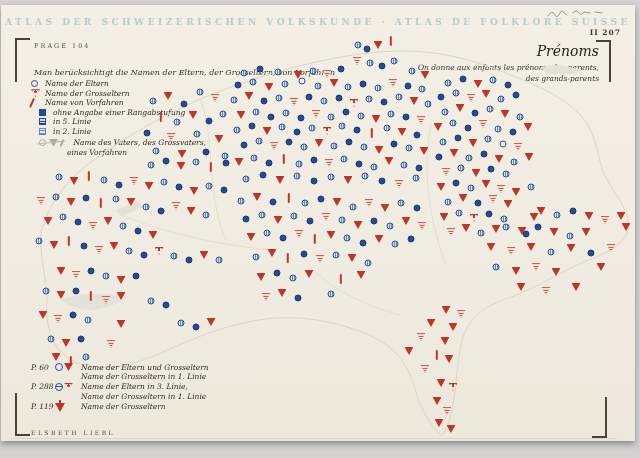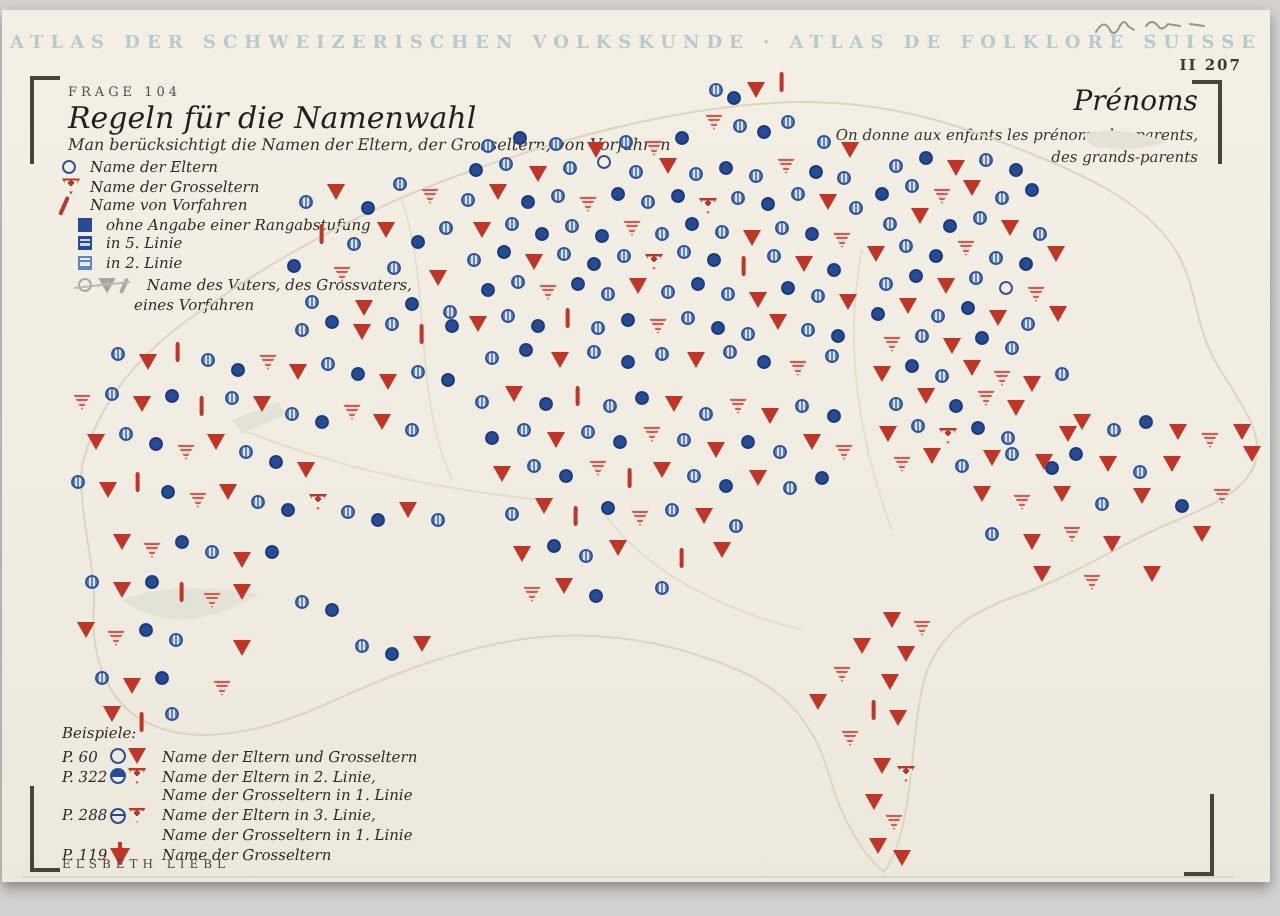--- a/index.html
+++ b/index.html
@@ -80,21 +80,20 @@
         <path d="M3 11 q4 -7 7 -1 q2 4 5 -2 q2 -4 4 0 l3 2 m6 -2 q3 -4 6 0 q2 3 5 -1 l6 1 m5 -1 l7 1" stroke="#9a958a" stroke-width="1" fill="none" stroke-linecap="round"></path>
       </svg>
     </div>
 
     <div class="br tl"></div>
     <div class="br tr"></div>
     <div class="br bl"></div>
     <div class="br br2"></div>
 
     <div class="frage">FRAGE 104</div>
-    <div class="title-de">Regeln für die Namenwahl</div>
     <div class="subtitle-de">Man berücksichtigt die Namen der Eltern, der Grosseltern, von Vorfahren</div>
 
     <div class="title-fr">Prénoms</div>
     <div class="subtitle-fr">
       <span>On donne aux enfants les prénoms des parents,</span><br>
       <span>des grands-parents</span>
     </div>
 
     <div class="legend">
       <div class="lrow">
@@ -518,36 +517,27 @@
         <div class="pt tclip ts" style="left: 515px; top: 266px;"></div>
         <div class="pt tclip th" style="left: 535px; top: 262px;"></div>
         <div class="pt tclip ts" style="left: 555px; top: 267px;"></div>
         <div class="pt tclip ts" style="left: 600px; top: 262px;"></div>
         <div class="pt tclip ts" style="left: 520px; top: 282px;"></div>
         <div class="pt tclip th" style="left: 545px; top: 286px;"></div>
         <div class="pt tclip ts" style="left: 575px; top: 282px;"></div>
       </div>
 
     <div class="beispiele">
-      <div class="bhead">Beispiele:</div>
       <div class="brow">
         <span class="ref">P. 60</span>
         <span class="syms">
             <span class="co" style="width:8px;height:8px;"></span>
             <span class="tclip ts"></span>
           </span>
         <span>Name der Eltern und Grosseltern</span>
-      </div>
-      <div class="brow">
-        <span class="ref">P. 322</span>
-        <span class="syms">
-            <span class="chalf"></span>
-            <span class="tclip to"></span>
-          </span>
-        <span>Name der Eltern in 2. Linie,</span>
       </div>
       <div class="brow cont">
           <span>Name der Grosseltern in 1. Linie</span>
         </div>
       <div class="brow">
         <span class="ref">P. 288</span>
         <span class="syms">
             <span class="cline"></span>
             <span class="tclip to"></span>
           </span>

